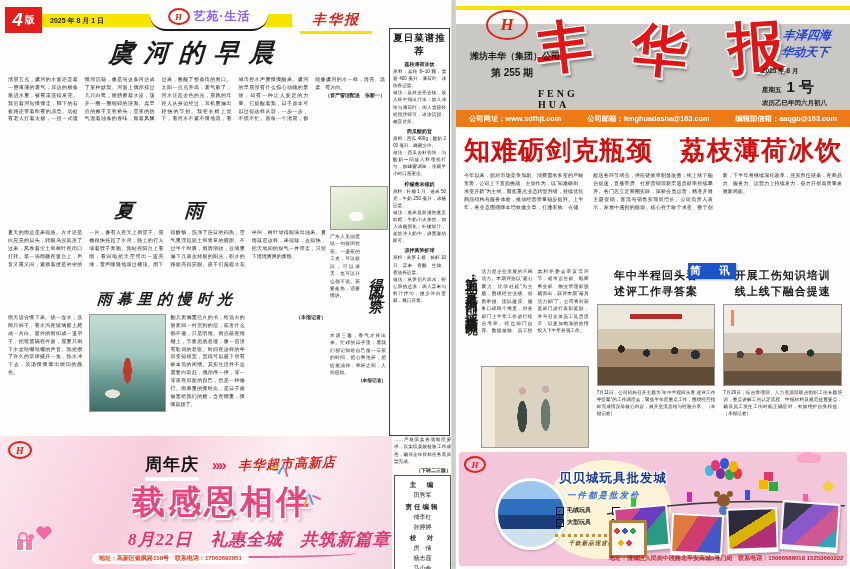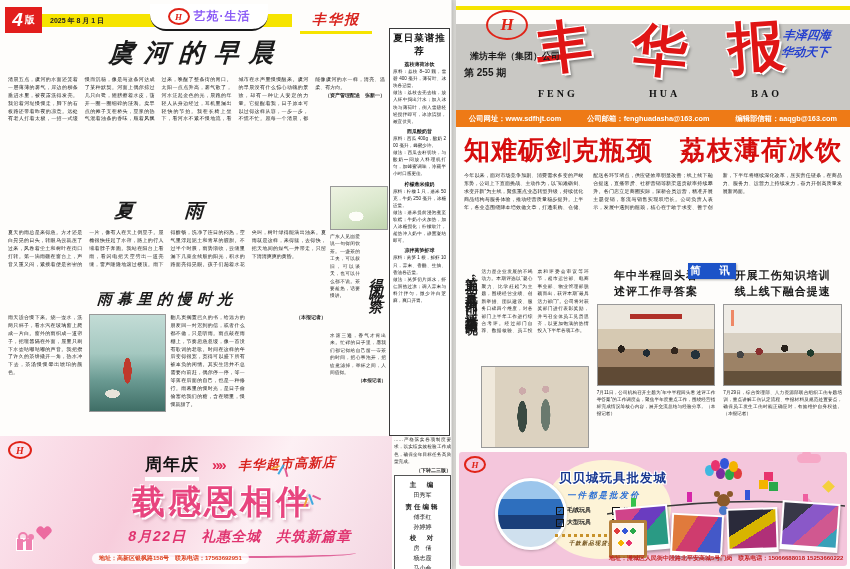--- a/index.html
+++ b/index.html
@@ -76,22 +76,22 @@
      -webkit-background-clip:text;background-clip:text;color:transparent;
      filter:drop-shadow(2px 2px 0 rgba(255,255,255,.95)) drop-shadow(4px 5px 2px rgba(150,40,90,.35));}
   .zb{position:absolute;left:145px;top:17px;font-size:17px;font-weight:900;color:#111;
      border-bottom:4px solid #fff;padding-bottom:1px;letter-spacing:1px;}
   .chev{position:absolute;left:212px;top:20px;color:#e22a55;font-size:15px;font-weight:900;letter-spacing:-2px;}
   .store{position:absolute;left:238px;top:19px;color:#d8231e;font-weight:bold;font-style:italic;
      font-size:13px;font-family:"Liberation Serif",serif;transform:rotate(-2deg);letter-spacing:1px;}
   .slogan{position:absolute;left:132px;top:44px;font-size:33px;font-weight:900;color:#e8457f;
      letter-spacing:3px;font-family:"Liberation Serif","DejaVu Serif",serif;
      text-shadow:1.5px 1.5px 0 #fff,-1px -1px 0 #fff,3px 4px 3px rgba(120,20,60,.25);}
-  .subline{position:absolute;left:128px;top:92px;font-size:14px;font-weight:bold;font-style:italic;
-     color:#e0336f;font-family:Liberation Mono, monospace;letter-spacing:1px;}
+  .subline{position:absolute;left:128px;top:92px;font-size:17px;font-weight:bold;font-style:italic;
+     color:#e0336f;font-family:Liberation Serif, serif;letter-spacing:1px;}
   .swoosh{position:absolute;left:130px;top:112px;width:226px;height:8px;
      border-bottom:2px solid #e0659a;border-radius:50%;}
   .addr-pill{position:absolute;left:92px;bottom:5px;background:rgba(255,255,255,.85);
      border-radius:6px;padding:1px 7px;font-size:6px;font-weight:bold;color:#d42;}
   .spark{position:absolute;width:2px;height:11px;background:#3fa9e0;transform:rotate(30deg);}
   .spark::before{content:"";position:absolute;left:-6px;top:2px;width:2px;height:9px;background:#f0a63c;transform:rotate(40deg);}
   .spark::after{content:"";position:absolute;left:6px;top:1px;width:2px;height:9px;background:#e25b93;transform:rotate(-45deg);}
   .gift{position:absolute;left:16px;top:102px;width:17px;height:13px;background:#ef7fae;
      box-shadow:inset 0 0 0 1px #fff;}
   .gift::before{content:"";position:absolute;left:7px;top:0;width:3px;height:13px;background:#fff;}
@@ -111,23 +111,23 @@
   .greyband{position:absolute;left:0;top:24px;width:394px;height:86px;background:#c9c8c4;}
   #pageR .lg{position:absolute;left:30px;top:10px;width:38px;height:26px;font-size:17px;background:#fff0;}
   .mast-chars{position:absolute;left:80px;top:12px;width:248px;display:flex;justify-content:space-between;}
   .mast-chars span{font-family:"Liberation Serif","DejaVu Serif",serif;font-weight:900;color:#e01515;
       font-size:56px;line-height:1.25;
       text-shadow:2px 2px 0 #fff,-1px -1px 0 #fff,1px -1px 0 #fff,-1px 1px 0 #fff,3px 4px 3px rgba(0,0,0,.35);}
   .mast-chars span:nth-child(1){transform:rotate(-7deg);}
   .mast-chars span:nth-child(2){transform:rotate(5deg) translateY(4px);}
   .mast-chars span:nth-child(3){transform:rotate(-4deg);}
   .pinyin{position:absolute;left:82px;top:88px;width:244px;display:flex;justify-content:space-between;
-      font-family:"Liberation Serif",serif;font-weight:bold;font-size:10px;letter-spacing:3px;color:#111;}
+      font-family:"Liberation Serif",serif;font-weight:bold;font-size:10px;letter-spacing:3px;color:#111;flex-direction:column;}
   .company{position:absolute;left:8px;top:50px;width:96px;text-align:right;font-weight:bold;font-size:9px;}
-  .issue{position:absolute;left:8px;top:66px;width:96px;text-align:left;font-weight:bold;font-size:10px;}
+  .issue{position:absolute;left:8px;top:66px;width:96px;text-align:center;font-weight:bold;font-size:10px;}
   .sloganR{position:absolute;right:8px;top:27px;width:72px;text-align:center;color:#2440cf;
       font-family:"Liberation Serif",serif;font-weight:bold;font-style:italic;font-size:12px;
       line-height:1.45;transform:skewX(-6deg);}
   .dates{position:absolute;right:6px;top:66px;width:82px;font-size:6.5px;font-weight:bold;line-height:1.5;}
   .dates .d2{display:flex;align-items:baseline;gap:5px;}
   .dates .big1{font-size:15px;font-weight:900;}
   .orangebar{position:absolute;left:0;top:110px;width:394px;height:17px;background:#ee7a16;
       display:flex;align-items:center;justify-content:space-around;color:#fff;font-weight:bold;font-size:7.3px;}
   .headline{position:absolute;left:0;top:133px;width:394px;text-align:center;
       font-size:26px;font-weight:900;color:#d60d0d;letter-spacing:1px;}
@@ -339,20 +339,28 @@
       <span>FENG</span>
       <span>HUA</span>
       <span>BAO</span>
     </div>
     <div class="company">潍坊丰华（集团）公司</div>
     <div class="issue">第 255 期</div>
     <div class="sloganR">
       <div>丰泽四海</div>
       <div>华动天下</div>
     </div>
+    <div class="dates">
+      <div>2025 年 8 月</div>
+      <div class="d2">
+        <span>星期五</span>
+        <span class="big1">1 号</span>
+      </div>
+      <div>农历乙巳年闰六月初八</div>
+    </div>
 
     <div class="orangebar">
       <span>公司网址：www.sdfhjt.com</span>
       <span>公司邮箱：fenghuadasha@163.com</span>
       <span>编辑部信箱：aaqgb@163.com</span>
     </div>
 
     <div class="headline">知难砺剑克瓶颈　荔枝薄荷冰饮</div>
     <div class="storycols bt">今年以来，面对市场竞争加剧、消费需求多变的严峻形势，公司上下直面挑战、主动作为，以“知难砺剑、求变开新”为主线，聚焦重点业态转型升级，持续优化商品结构与服务体验，推动经营质量稳步提升。上半年，各业态围绕降本增效做文章，打通采购、仓储、配送各环节堵点，供应链效率明显改善；线上线下融合提速，直播带货、社群营销等新渠道贡献率持续攀升。各门店立足商圈实际，深耕会员运营，精准开展主题促销，客流与销售实现双增长。公司负责人表示，发展中遇到的瓶颈，核心在于敢于求变、善于创新，下半年将继续深化改革，压实责任链条，在商品力、服务力、运营力上持续发力，奋力开创高质量发展新局面。</div>
 

